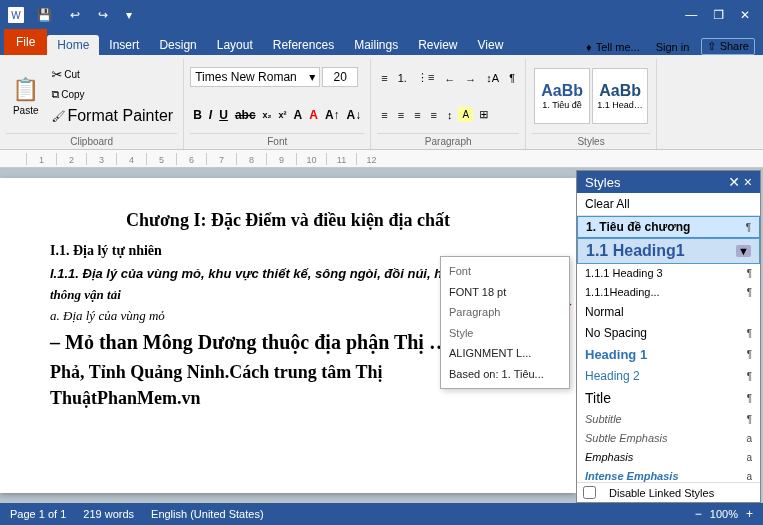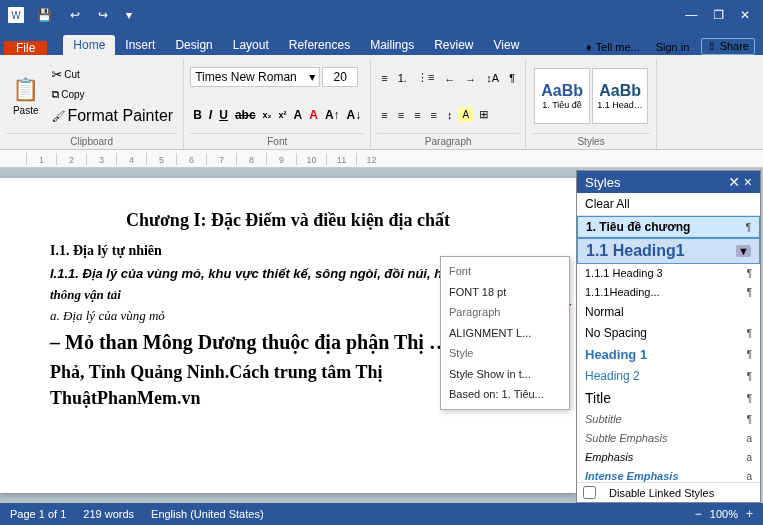--- a/index.html
+++ b/index.html
@@ -31,21 +31,21 @@
       padding-left: 4px;
     }
     .ribbon-tab {
       padding: 3px 10px;
       font-size: 12px;
       color: white;
       cursor: pointer;
       border-radius: 3px 3px 0 0;
     }
     .ribbon-tab.active { background: #f0f0f0; color: #2b579a; font-weight: 500; }
-    .ribbon-tab.file { background: #d83b01; color: white; border-radius: 0; padding: 0 12px; margin-right: 16px; }
+    .ribbon-tab.file { background: #d83b01; color: white; border-radius: 0; padding: 6px 12px; margin-right: 0; }
 
     
     .ribbon {
       height: 95px;
       background: #f0f0f0;
       border-bottom: 1px solid #c8c8c8;
       display: flex;
       padding: 4px 0 0 0;
     }
     .ribbon-group {
@@ -522,23 +522,22 @@
     </div>
     <div class="styles-panel-footer">
       <input type="checkbox" style="">
       <span>Disable Linked Styles</span>
     </div>
 
     <div class="tooltip-popup">
       <div class="tooltip-row label">Font</div>
       <div class="tooltip-row value">FONT  18 pt</div>
       <div class="tooltip-row label">Paragraph</div>
+      <div class="tooltip-row label">Style</div>
       <div class="tooltip-row value">ALIGNMENT  L...</div>
-      <div class="tooltip-row label">Style</div>
-      <div class="tooltip-row value">Style Show in t...</div>
       <div class="tooltip-row value">Based on: 1. Tiêu...</div>
     </div>
   </div>
 </div>
 
 <div class="status-bar">
   <div class="status-left">
     <span>Page 1 of 1</span>
     <span>219 words</span>
     <span>English (United States)</span>

